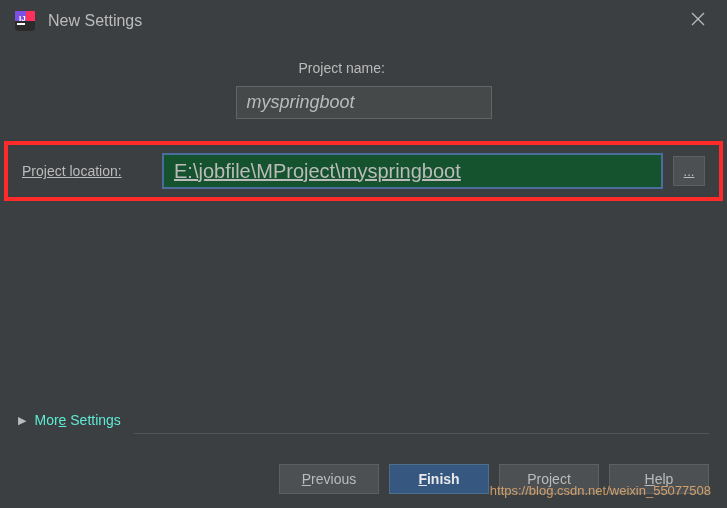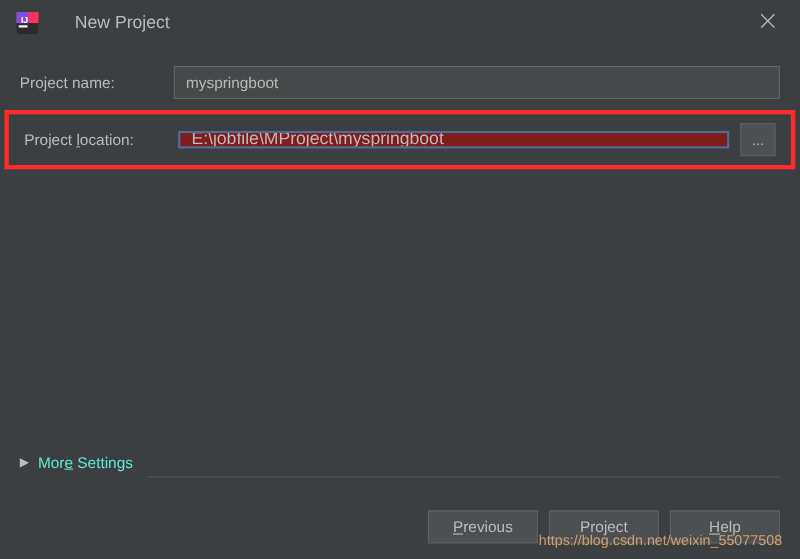--- a/index.html
+++ b/index.html
@@ -14,21 +14,20 @@
       width: 727px;
       height: 508px;
       overflow: hidden;
       position: relative;
     }
     .titlebar {
       display: flex;
       align-items: center;
       padding: 8px 14px;
       height: 42px;
-      gap: 20px;
     }
     .app-icon {
       width: 22px;
       height: 22px;
       margin-right: 12px;
       position: relative;
     }
     .app-icon svg {
       width: 22px;
       height: 22px;
@@ -45,57 +44,60 @@
       padding: 4px 8px;
     }
     .content {
       padding: 12px 0 0 0;
     }
     .form-row {
       display: flex;
       align-items: center;
       padding: 6px 18px;
       gap: 10px;
+      flex-direction: column;
     }
     .label {
       width: 130px;
       font-size: 14px;
       color: #bbbbbb;
     }
     .text-input {
       flex: 1;
       background: #45494a;
       border: 1px solid #646464;
       color: #bbbbbb;
       padding: 5px 10px;
-      font-size: 14px;
+      font-size: 18px;
       font-family: inherit;
       outline: none;
       height: 30px;
+      font-style: italic;
     }
     .highlight-box {
       border: 4px solid #ff2a2a;
       padding: 8px 14px 8px 14px;
-      margin: 4px 4px 4px 4px;
+      margin: 16px 4px 4px 4px;
+      text-decoration: underline;
     }
     .location-row {
       display: flex;
       align-items: center;
       gap: 10px;
     }
     .location-input {
       flex: 1;
-      background: #7f1d1d;
+      background: #14532d;
       border: 2px solid #4a6d9c;
       color: #bbbbbb;
       padding: 5px 10px;
-      font-size: 16px;
+      font-size: 20px;
       font-family: inherit;
       outline: none;
-      height: 16px;
+      height: 36px;
     }
     .browse-btn {
       width: 32px;
       height: 30px;
       background: #4c5052;
       border: 1px solid #5e6060;
       color: #bbbbbb;
       cursor: pointer;
       font-size: 13px;
       display: flex;
@@ -176,21 +178,21 @@
 <div class="titlebar">
   <span class="app-icon">
     <svg viewBox="0 0 22 22">
       <rect x="1" y="1" width="20" height="20" rx="3" fill="#2b2b2b"></rect>
       <rect x="1" y="1" width="20" height="10" fill="#fe315d"></rect>
       <rect x="1" y="1" width="11" height="10" fill="#7d4fe3"></rect>
       <rect x="3" y="13" width="8" height="2" fill="#ffffff"></rect>
       <text x="5" y="11" font-size="8" font-weight="bold" fill="#ffffff">IJ</text>
     </svg>
   </span>
-  <span class="window-title">New Project</span>
+  <span class="window-title">New Settings</span>
   <span class="close-btn">
     <svg width="14" height="14" viewBox="0 0 14 14">
       <line x1="1" y1="1" x2="13" y2="13" stroke="#bbbbbb" stroke-width="1.2"></line>
       <line x1="13" y1="1" x2="1" y2="13" stroke="#bbbbbb" stroke-width="1.2"></line>
     </svg>
   </span>
 </div>
 
 <div class="content">
 
@@ -211,19 +213,22 @@
 
 <div class="more-settings">
   <span class="chevron">▶</span>
   <span class="more-label">Mor<span class="mnemonic">e</span> Settings</span>
 </div>
 
 <div class="button-bar">
   <button class="btn">
       <span><span class="mnemonic">P</span>revious</span>
     </button>
+  <button class="btn btn-primary">
+      <span><span class="mnemonic">F</span>inish</span>
+    </button>
   <button class="btn">Project</button>
   <button class="btn">
       <span><span class="mnemonic">H</span>elp</span>
     </button>
 </div>
 
 <div class="watermark">https://blog.csdn.net/weixin_55077508</div>
 
 </body></html>

